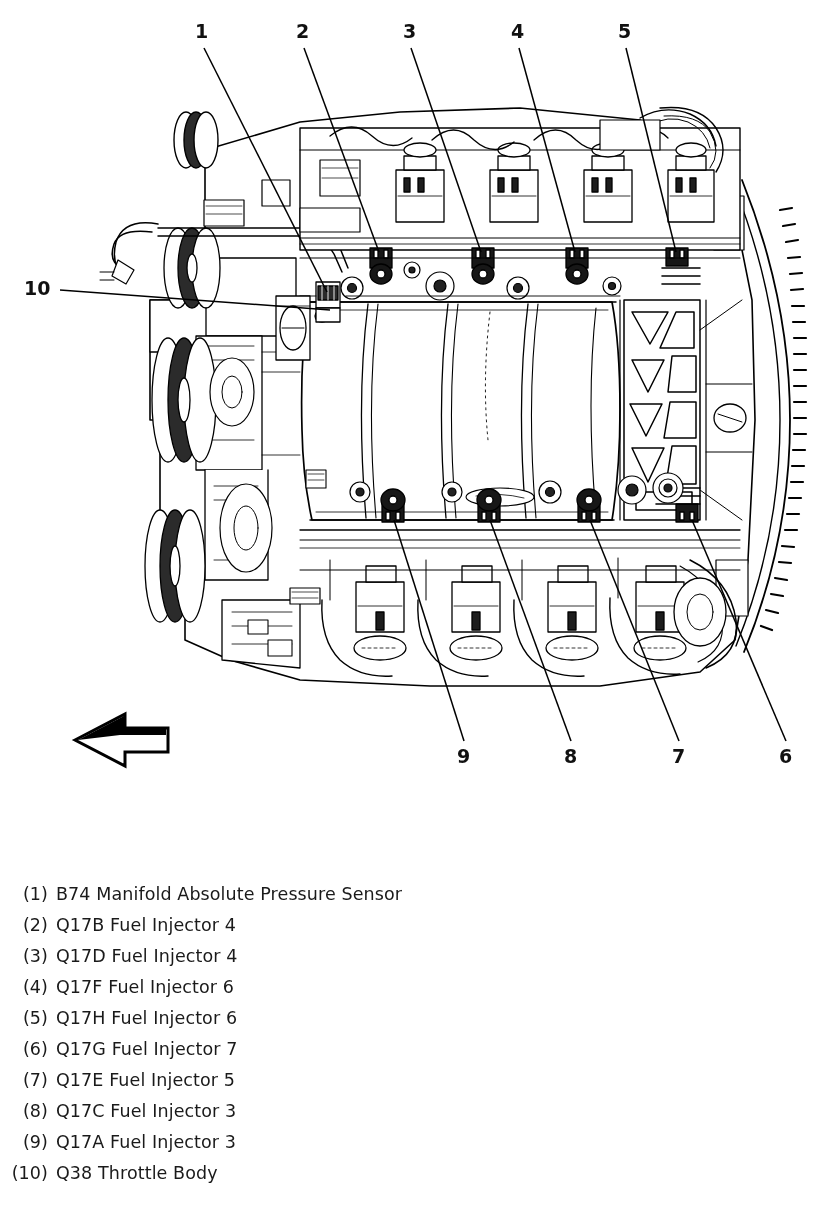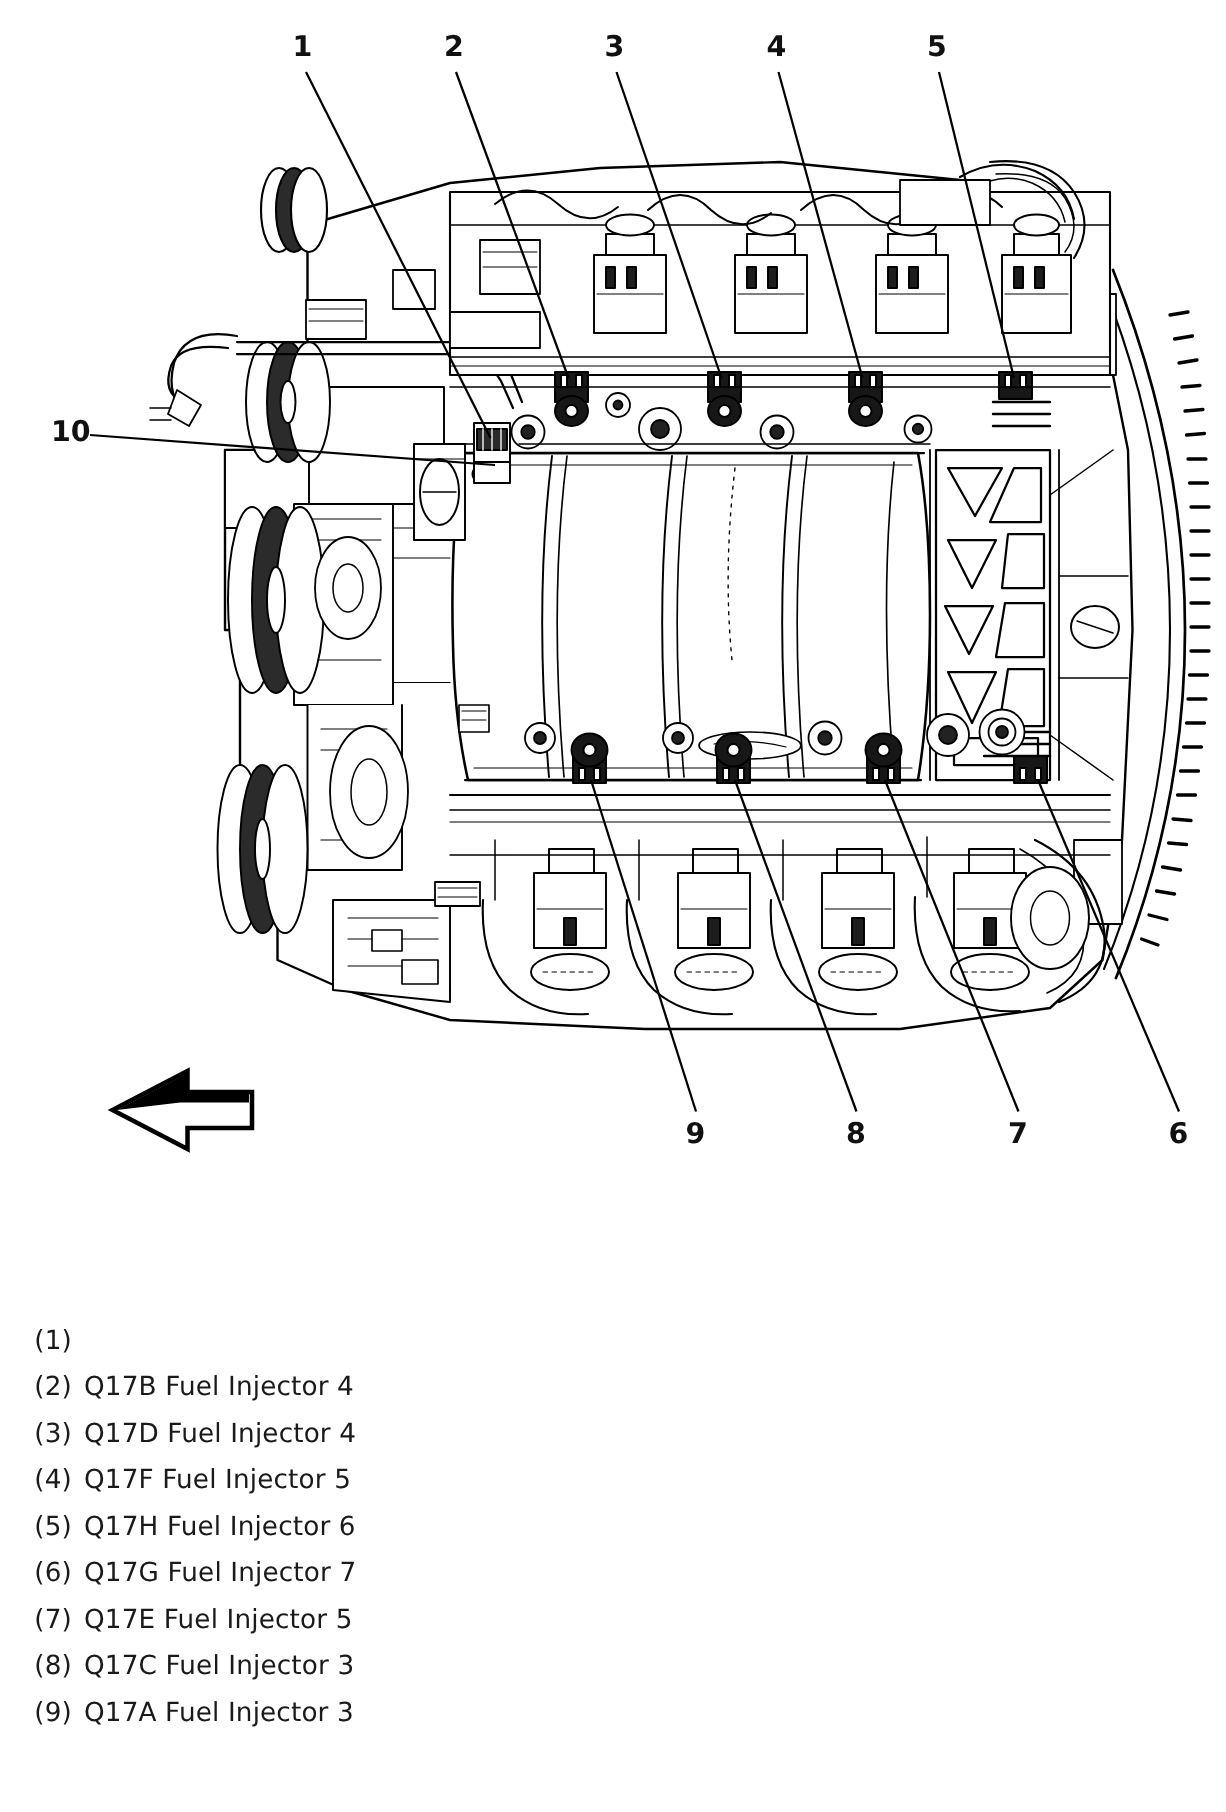--- a/index.html
+++ b/index.html
@@ -400,40 +400,41 @@
 
   <div class="callout-num" style="left:195px;top:22px;">1</div>
   <div class="callout-num" style="left:296px;top:22px;">2</div>
   <div class="callout-num" style="left:403px;top:22px;">3</div>
   <div class="callout-num" style="left:511px;top:22px;">4</div>
   <div class="callout-num" style="left:618px;top:22px;">5</div>
   <div class="callout-num" style="left:779px;top:747px;">6</div>
   <div class="callout-num" style="left:672px;top:747px;">7</div>
   <div class="callout-num" style="left:564px;top:747px;">8</div>
   <div class="callout-num" style="left:457px;top:747px;">9</div>
-  <div class="callout-num" style="left:24px;top:279px;margin-left:10px;">10</div>
+  <div class="callout-num" style="left:24px;top:279px;">10</div>
 
 </div>
 
 <div id="legend-block">
 
   <div class="legend-row">
     <span class="legend-index">(1)</span>
+    <span class="legend-label">B74 Manifold Absolute Pressure Sensor</span>
   </div>
   <div class="legend-row">
     <span class="legend-index">(2)</span>
     <span class="legend-label">Q17B Fuel Injector 4</span>
   </div>
   <div class="legend-row">
     <span class="legend-index">(3)</span>
     <span class="legend-label">Q17D Fuel Injector 4</span>
   </div>
   <div class="legend-row">
     <span class="legend-index">(4)</span>
-    <span class="legend-label">Q17F Fuel Injector 5</span>
+    <span class="legend-label">Q17F Fuel Injector 6</span>
   </div>
   <div class="legend-row">
     <span class="legend-index">(5)</span>
     <span class="legend-label">Q17H Fuel Injector 6</span>
   </div>
   <div class="legend-row">
     <span class="legend-index">(6)</span>
     <span class="legend-label">Q17G Fuel Injector 7</span>
   </div>
   <div class="legend-row">
@@ -441,14 +442,18 @@
     <span class="legend-label">Q17E Fuel Injector 5</span>
   </div>
   <div class="legend-row">
     <span class="legend-index">(8)</span>
     <span class="legend-label">Q17C Fuel Injector 3</span>
   </div>
   <div class="legend-row">
     <span class="legend-index">(9)</span>
     <span class="legend-label">Q17A Fuel Injector 3</span>
   </div>
+  <div class="legend-row">
+    <span class="legend-index">(10)</span>
+    <span class="legend-label">Q38 Throttle Body</span>
+  </div>
 
 </div>
 
 </body></html>

